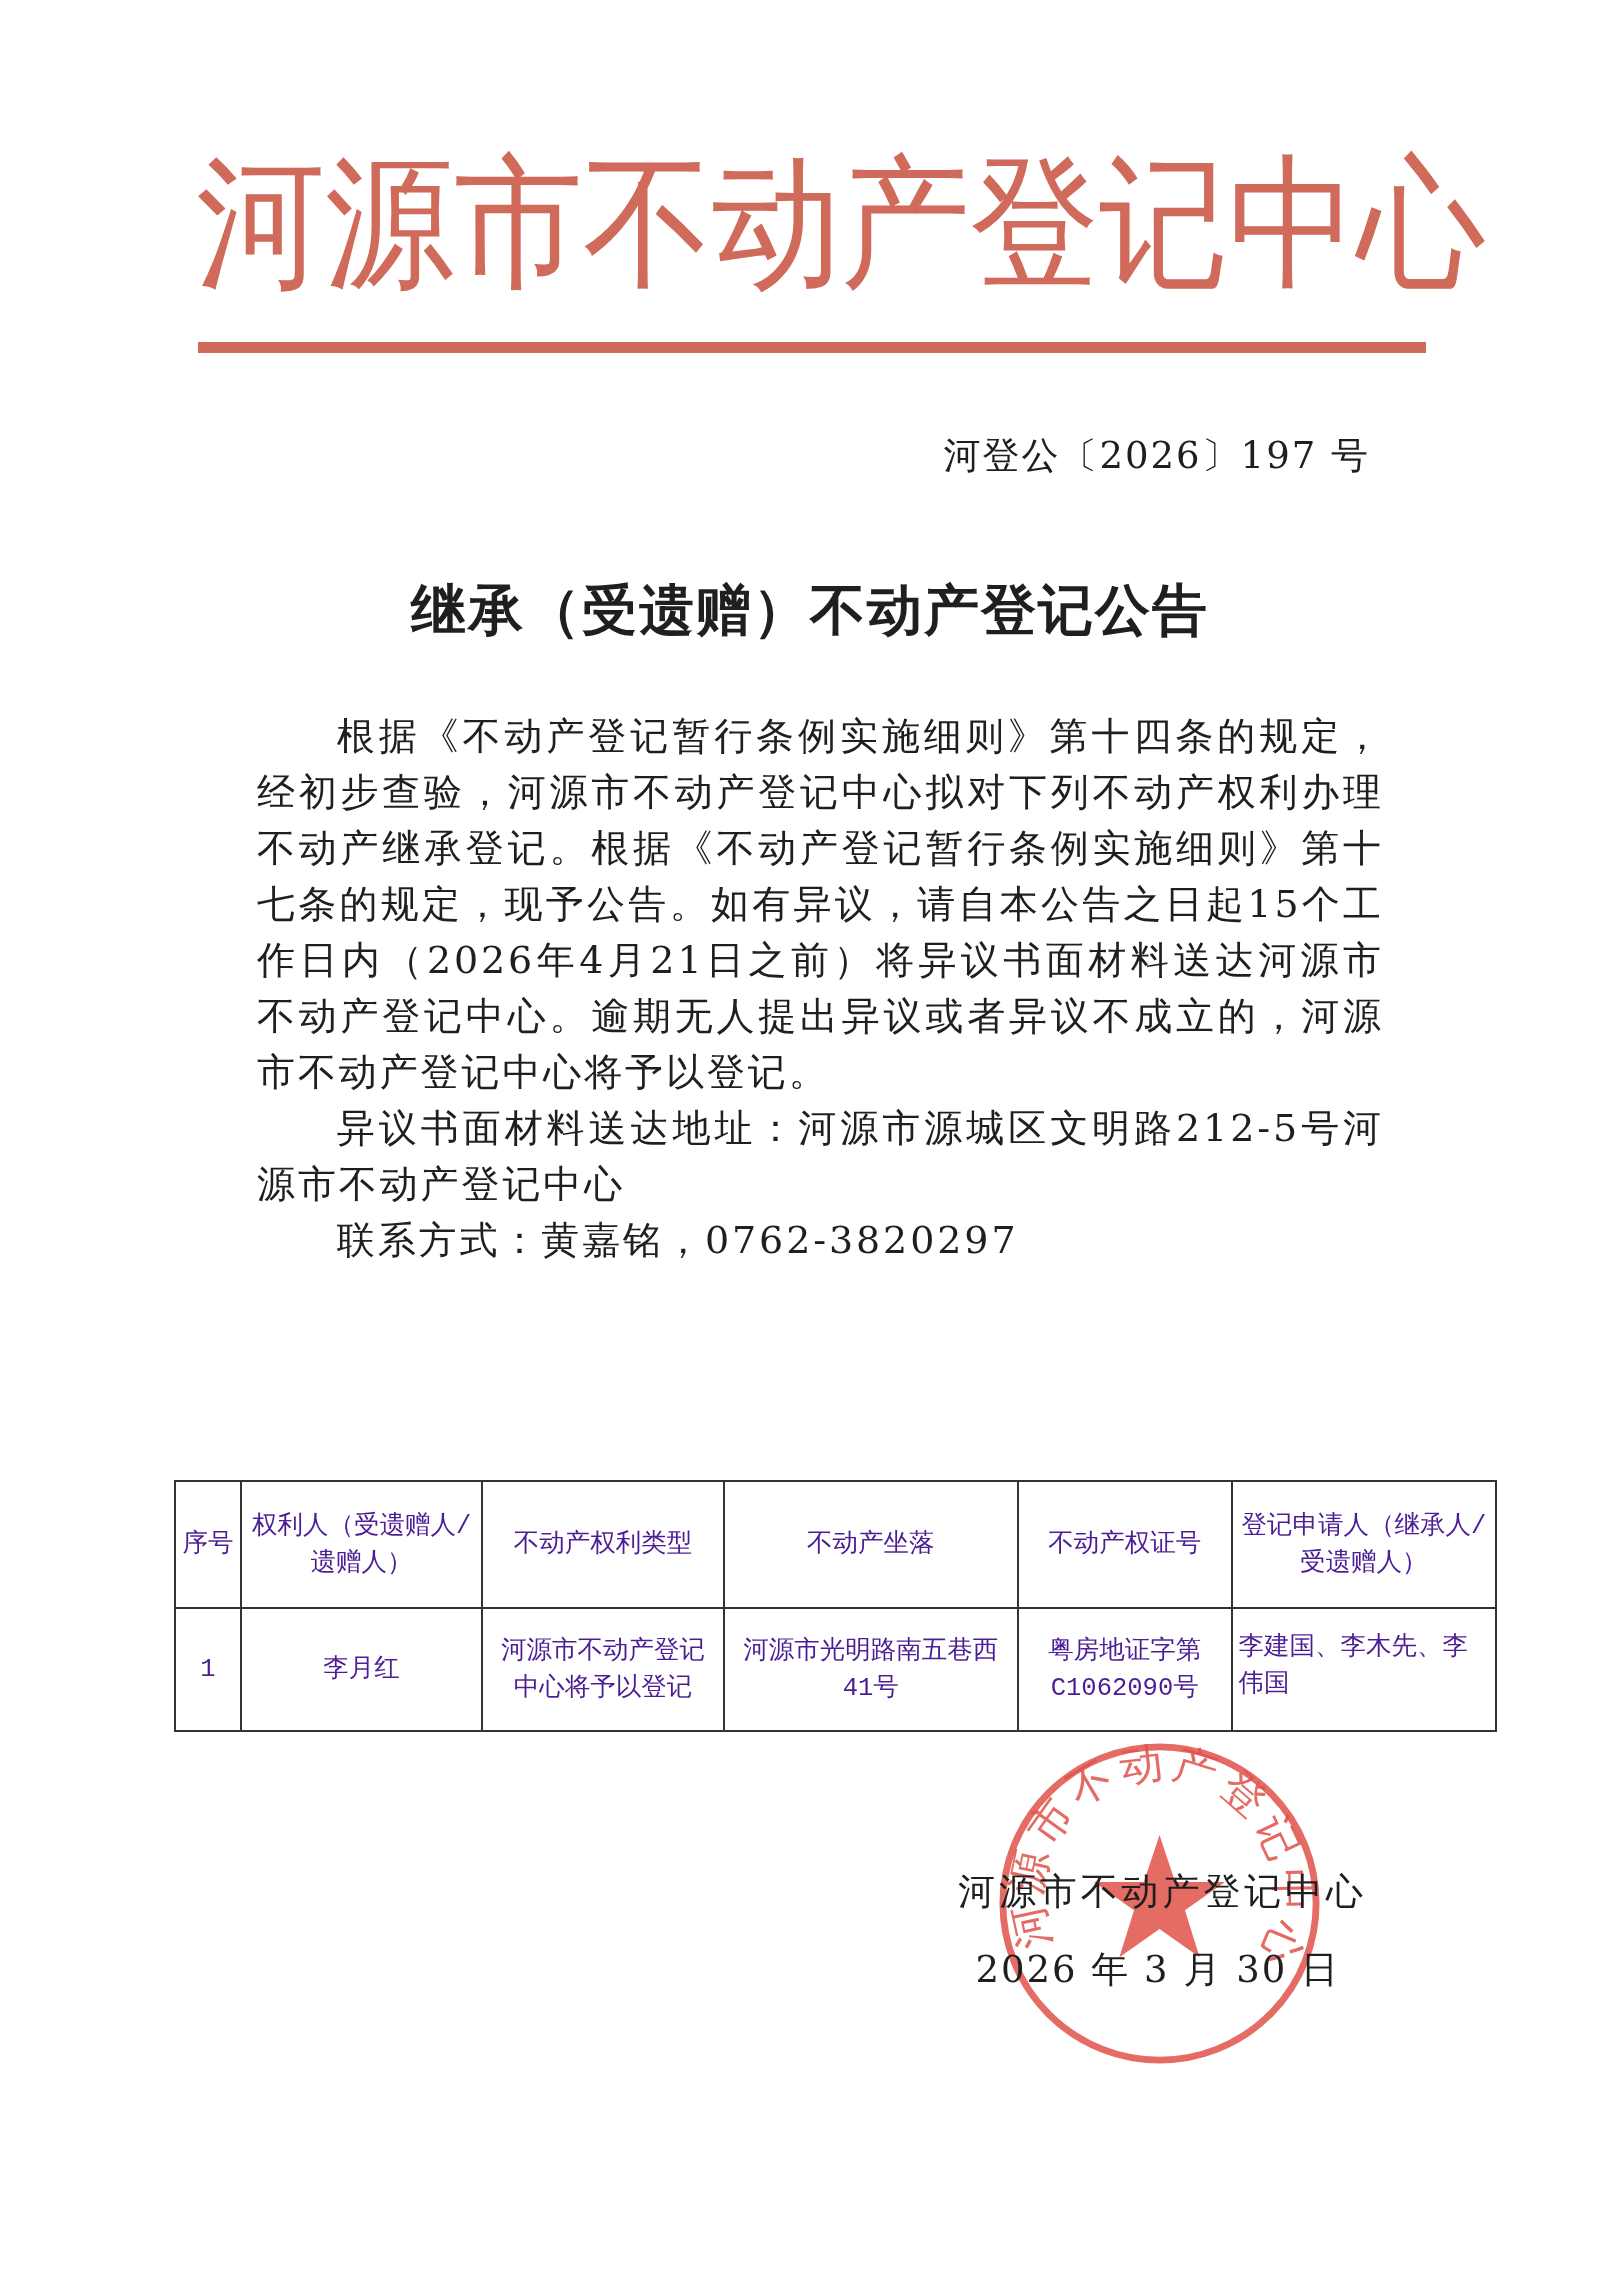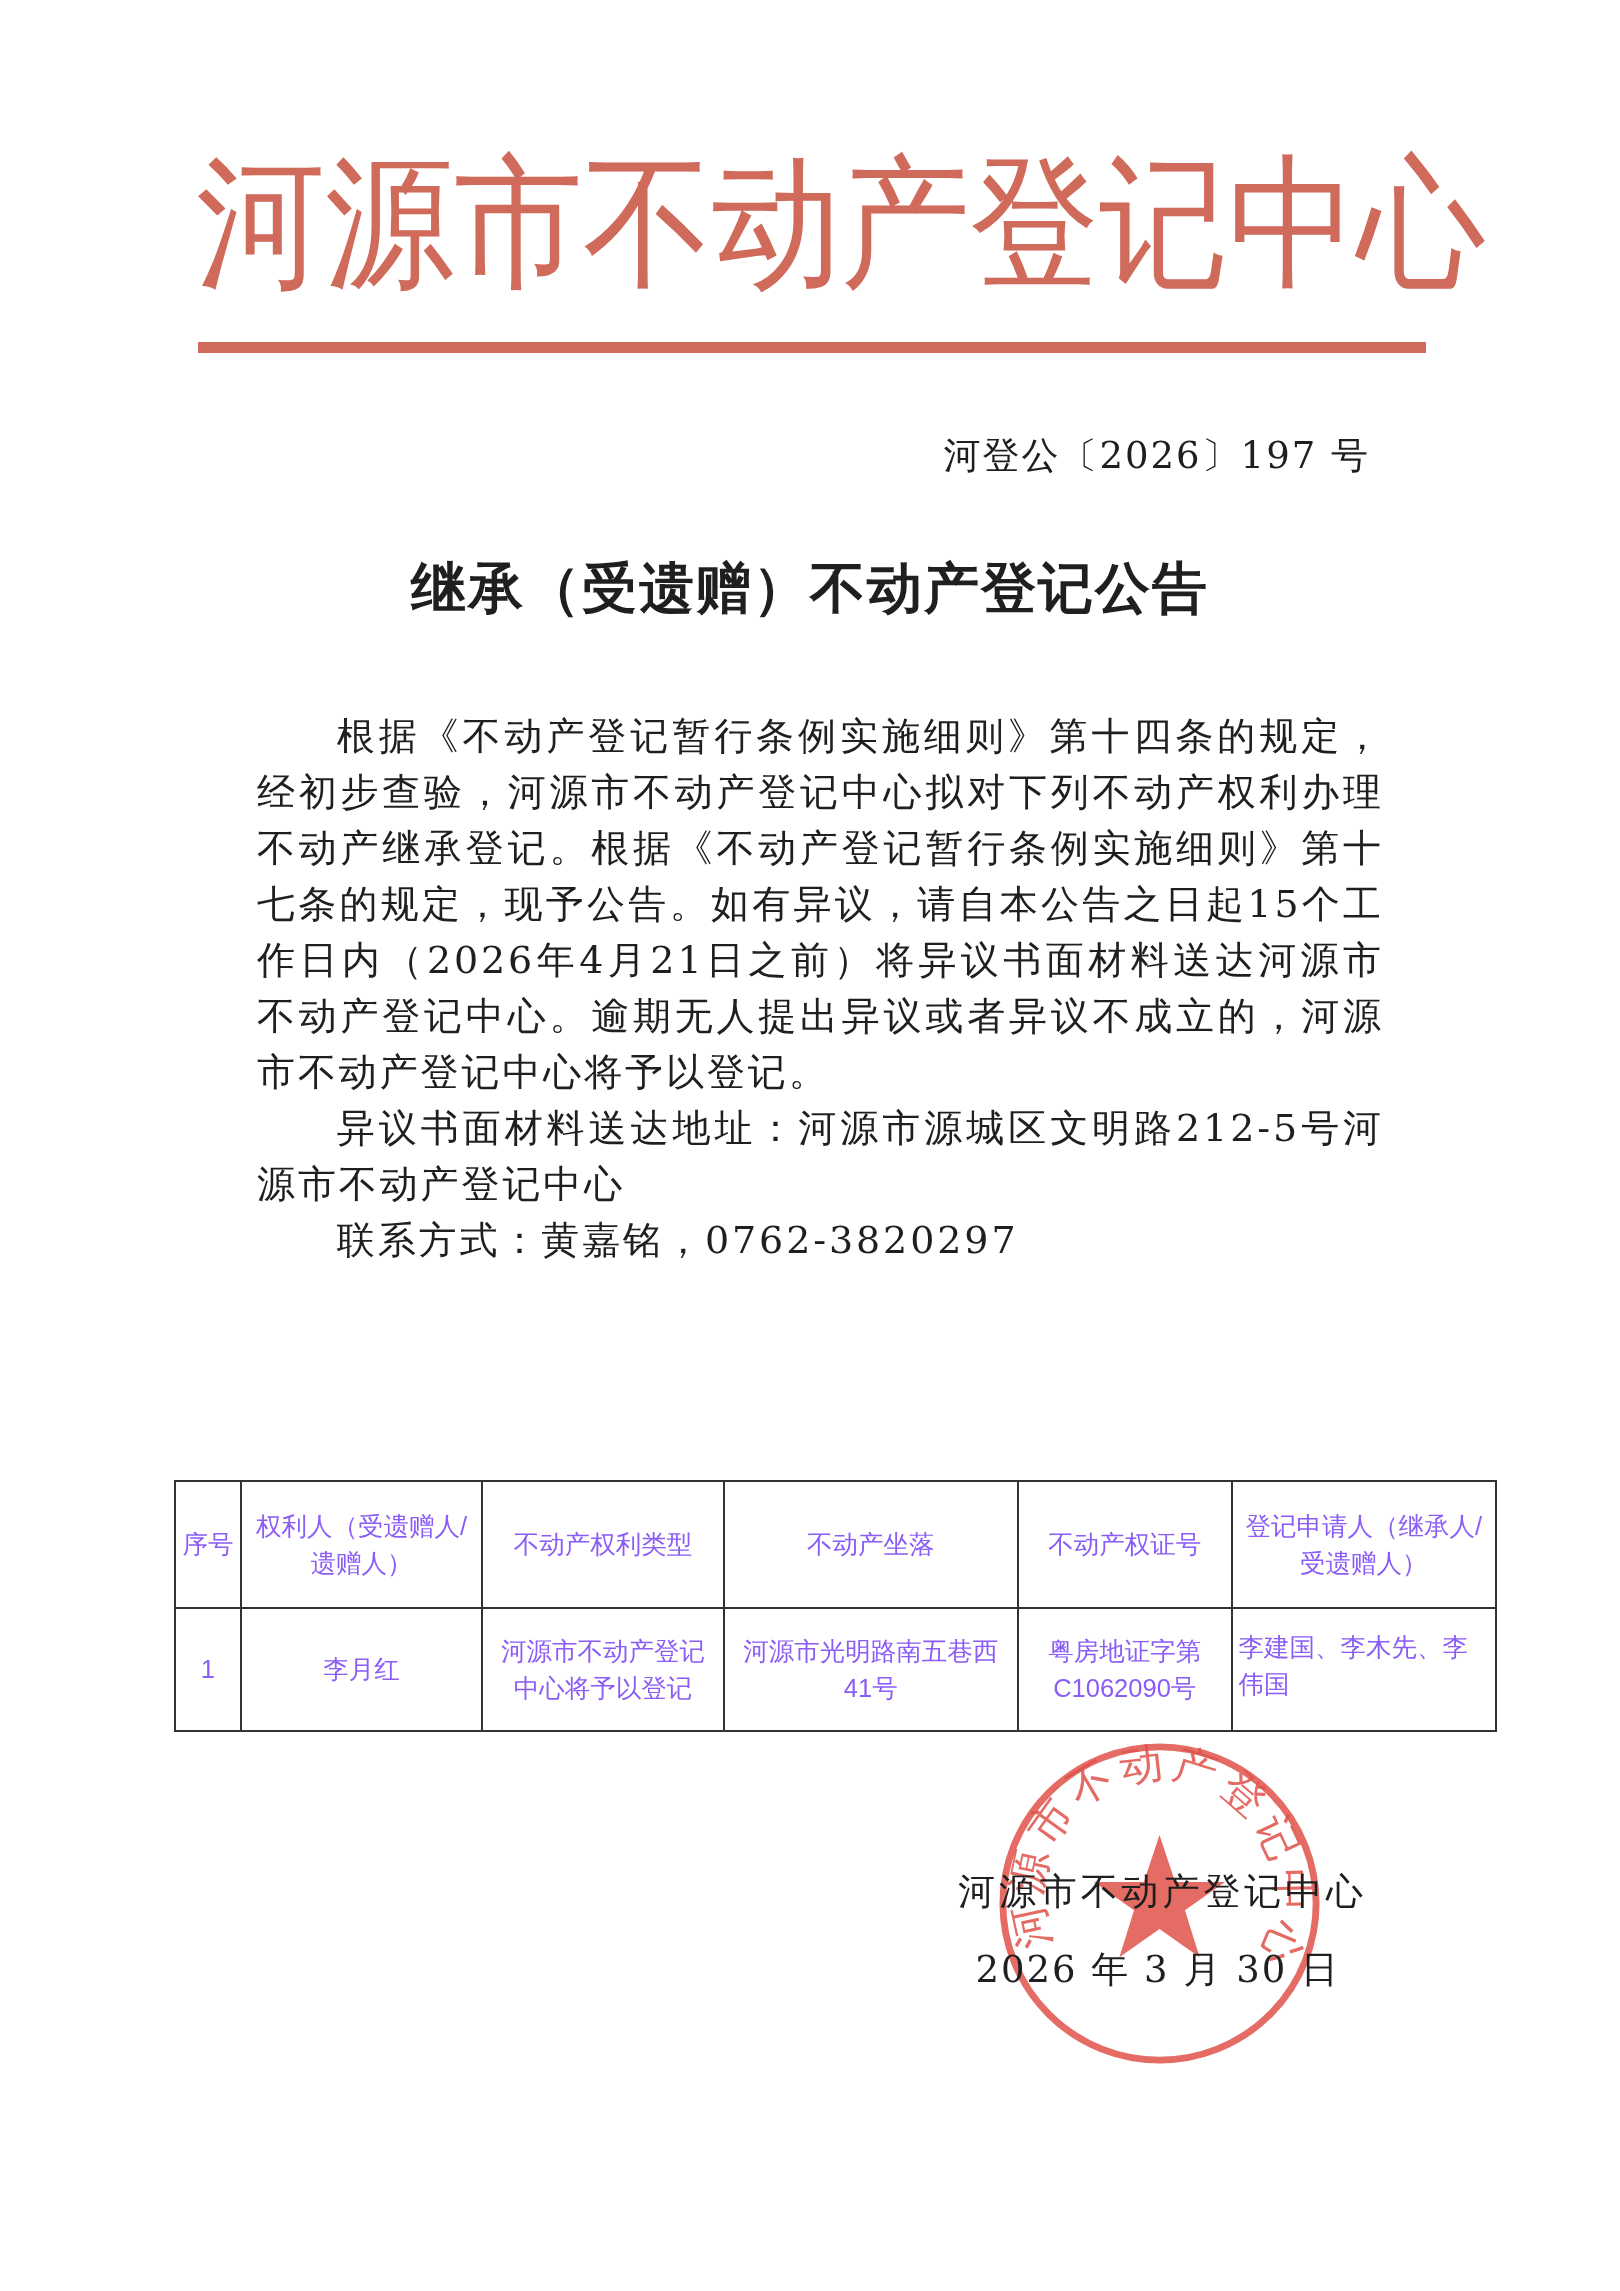--- a/index.html
+++ b/index.html
@@ -9,31 +9,31 @@
 
     .masthead { left: 196px; top: 125px; width: 1235px; height: 196px;
       display: flex; justify-content: space-between; align-items: center;
       color: #d06a5a; font-family: "DejaVu Serif", serif; font-size: 129px;
       line-height: 196px; transform: scaleY(1.12); transform-origin: center; }
     .masthead span { display: inline-block; }
     .red-rule { left: 198px; top: 342px; width: 1228px; height: 10.8px; background: #d06a5a; }
 
     .doc-number { right: 250px; top: 431px; font-size: 37px; line-height: 49px; letter-spacing: 2px; }
 
-    .doc-title { left: 0; width: 1620px; top: 549px; text-align: center;
+    .doc-title { left: 0; width: 1620px; top: 571px; text-align: center;
       font-size: 55px; font-weight: bold; line-height: 78px; letter-spacing: 2px;
       font-family: "DejaVu Serif", serif; }
 
     .body-text { left: 257px; width: 1127px; top: 708px; font-size: 38px; line-height: 56px;
       letter-spacing: 2.9px; text-align: justify; }
     .body-text p { margin: 0; }
     .indent { text-indent: 2.1em; }
 
     .tbl { left: 174px; top: 1480px; width: 1323px; border-collapse: collapse;
-      font-family: Liberation Sans, sans-serif; font-size: 25.5px; line-height: 37px; color: #8b5cf6; }
+      font-family: Liberation Mono, monospace; font-size: 25.5px; line-height: 37px; color: #4c1d95; }
     .tbl td, .tbl th { border: 2px solid #333; text-align: center; vertical-align: middle;
       font-weight: normal; padding: 0 5.9px; }
     .tbl thead tr { height: 127px; }
     .tbl tbody tr { height: 123px; }
     .tbl .left { text-align: left; vertical-align: top; padding-top: 20px; }
 
     .seal { left: 998px; top: 1742px; width: 323px; height: 323px; }
 
     .sign { left: 0; width: 1620px; top: 1867px; }
     .sign-org { position: absolute; right: 253px; top: 0; font-size: 37px; line-height: 49px; letter-spacing: 3.9px; }

